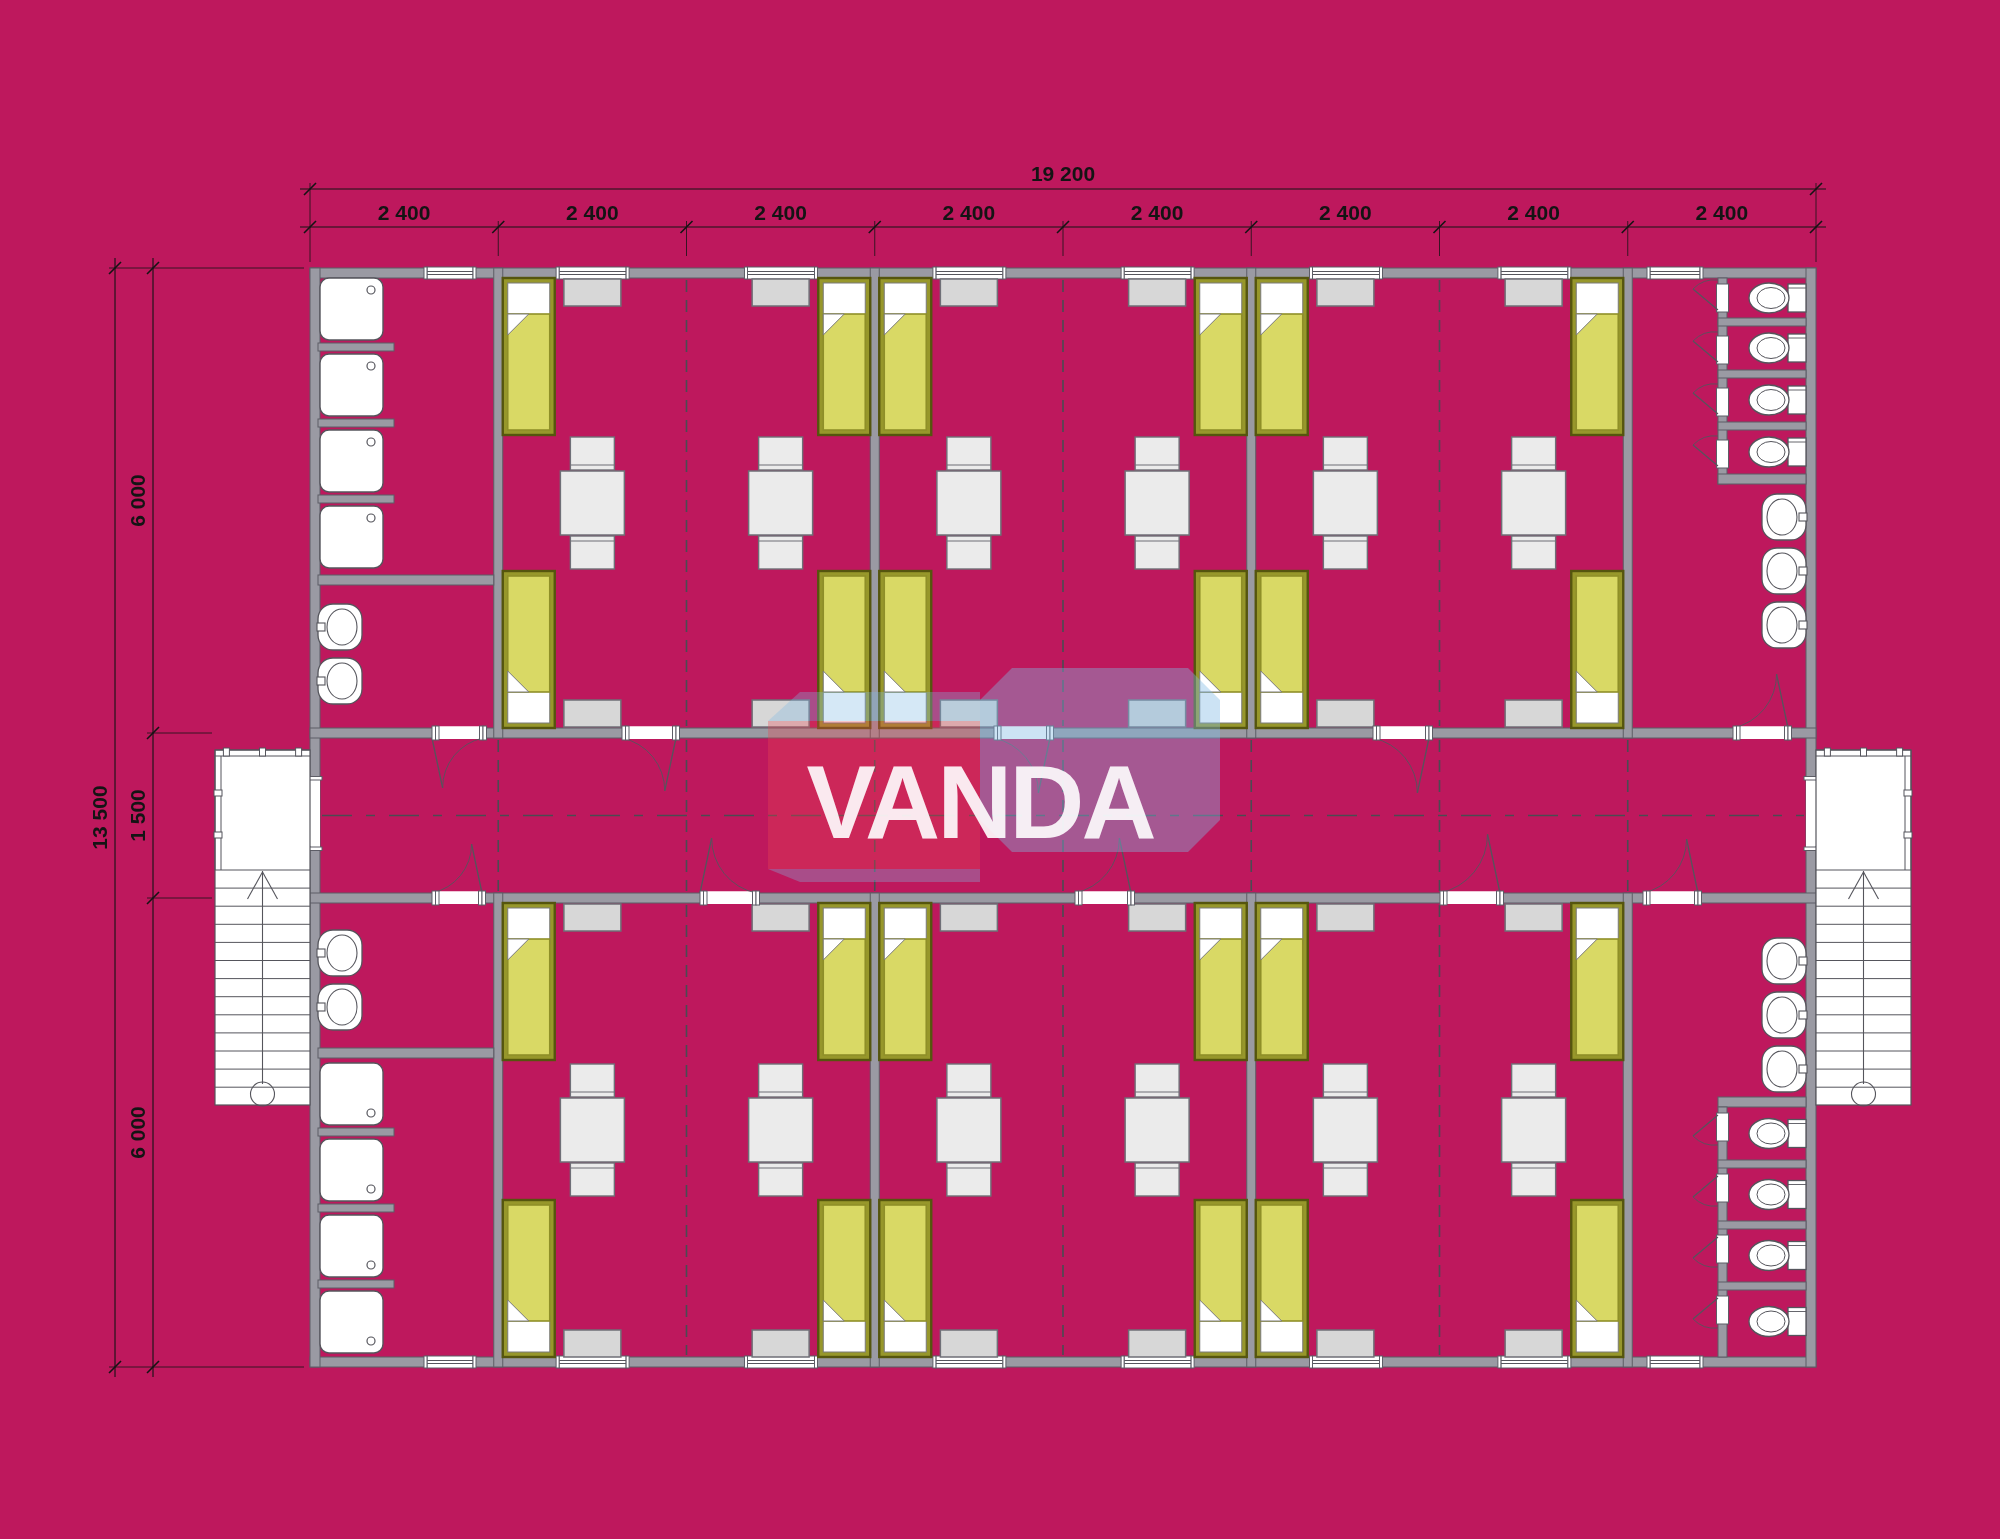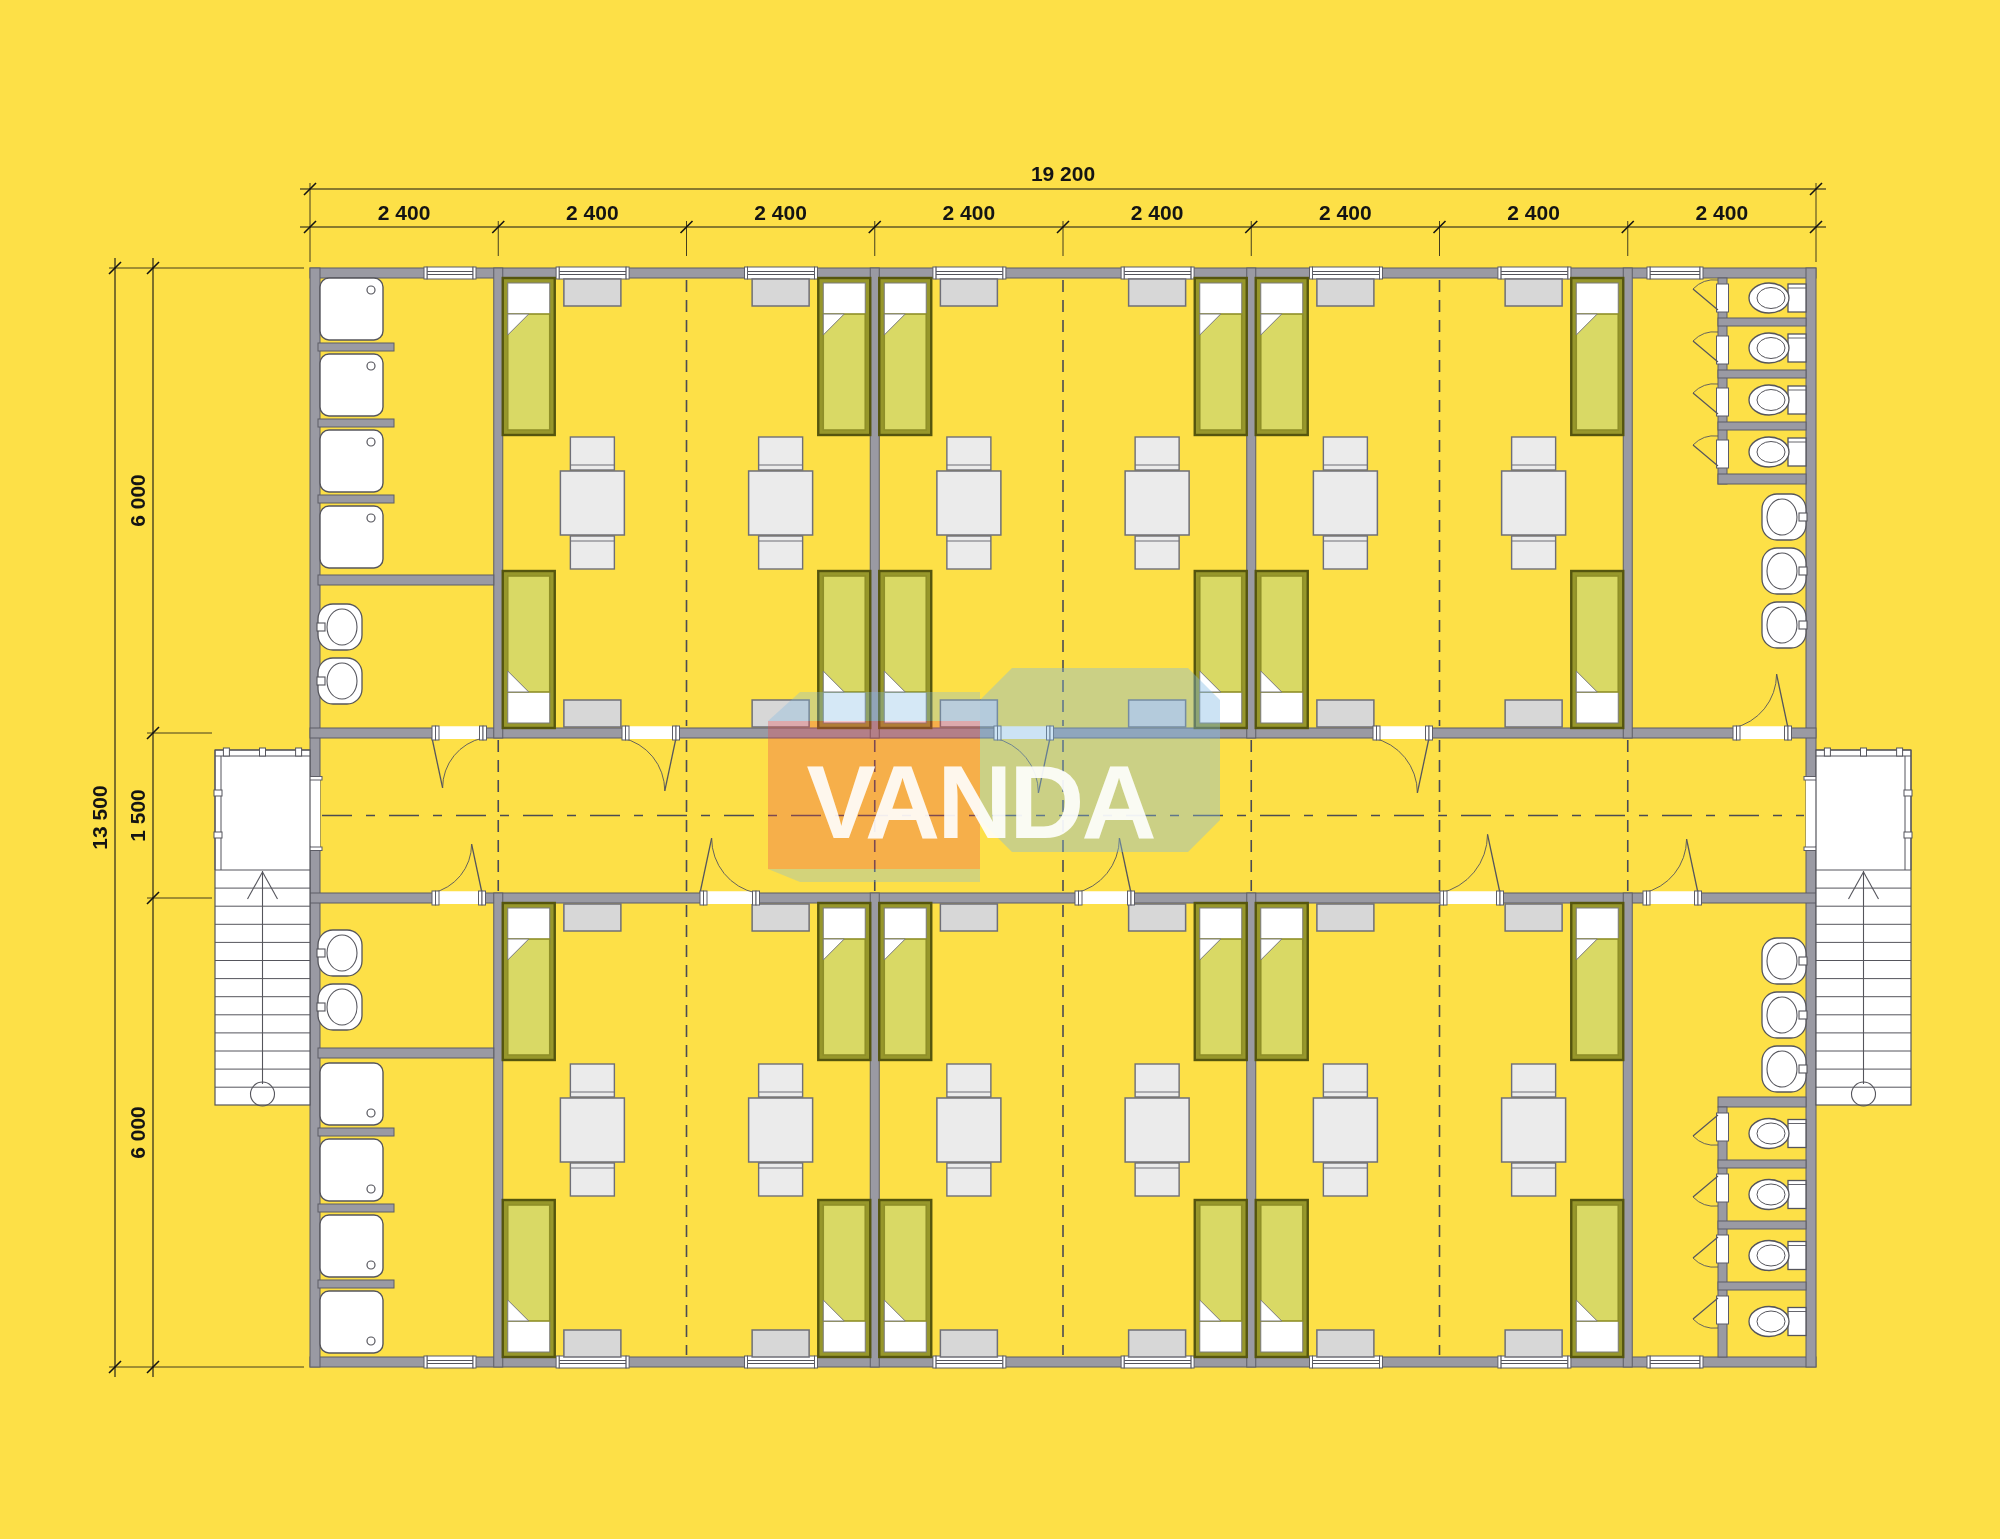--- a/index.html
+++ b/index.html
@@ -1,16 +1,16 @@
 <!DOCTYPE html>
 <html><head>
 <meta charset="utf-8">
 <style>
   html,body{margin:0;padding:0;background:#fff;}
-  #stage{width:2000px;height:1539px;position:relative;background:#fde047;
+  #stage{width:2000px;height:1539px;position:relative;background:#be185d;
          font-family:"Liberation Sans", sans-serif;}
   svg{display:block;}
   text{font-family:"Liberation Sans", sans-serif;}
 </style>
 </head>
 <body>
 
 <div id="stage">
   <svg id="plan-svg" width="2000" height="1539" viewBox="0 0 2000 1539">
       <g>

